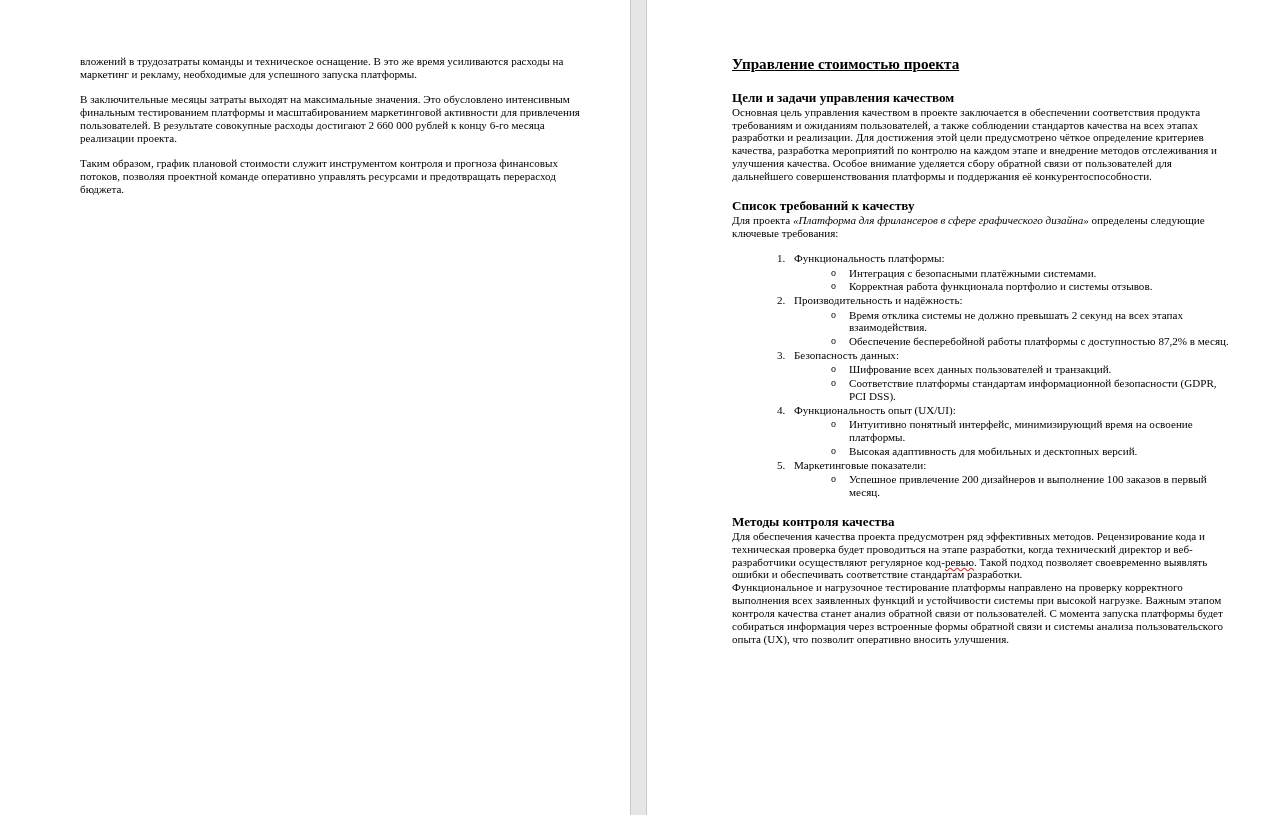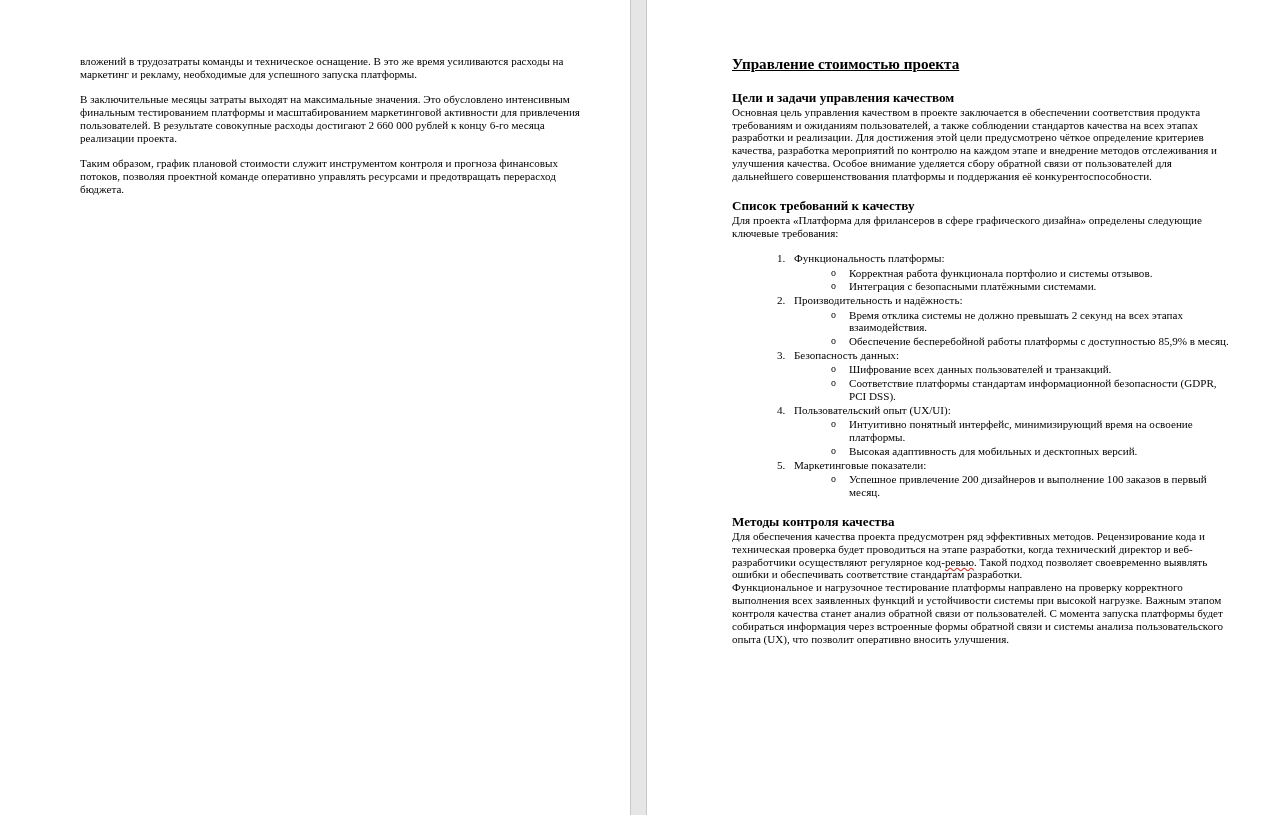--- a/index.html
+++ b/index.html
@@ -74,21 +74,21 @@
     text-decoration: underline;
   }
   h2.doc-h2 {
     margin: 0;
     font-size: 13.1px;
     line-height: 14.8px;
     font-weight: bold;
   }
   h2.spaced { margin-top: 16px; }
 
-  .em { }
+  .em { font-style: italic; }
 
   
   ol.req-list {
     margin: 12px 0 0 0;
     padding: 0 0 0 56px;
     list-style: decimal;
     font-size: 11.1px;
     line-height: 14.2px;
   }
   ol.req-list > li {
@@ -142,32 +142,32 @@
       <h1 class="doc-h1">Управление стоимостью проекта</h1>
 
       <h2 class="doc-h2">Цели и задачи управления качеством</h2>
       <p>Основная цель управления качеством в проекте заключается в обеспечении соответствия продукта требованиям и ожиданиям пользователей, а также соблюдении стандартов качества на всех этапах разработки и реализации. Для достижения этой цели предусмотрено чёткое определение критериев качества, разработка мероприятий по контролю на каждом этапе и внедрение методов отслеживания и улучшения качества. Особое внимание уделяется сбору обратной связи от пользователей для дальнейшего совершенствования платформы и поддержания её конкурентоспособности.</p>
 
       <h2 class="doc-h2 spaced">Список требований к качеству</h2>
       <p><span>Для проекта </span><span class="em">«Платформа для фрилансеров в сфере графического дизайна»</span><span> определены следующие ключевые требования:</span></p>
 
       <ol class="req-list" id="requirements-list">
           <li><span>Функциональность платформы:</span><ul class="sub-list">
+              <li>Интеграция с безопасными платёжными системами.</li>
               <li>Корректная работа функционала портфолио и системы отзывов.</li>
-              <li>Интеграция с безопасными платёжными системами.</li>
             </ul></li>
           <li><span>Производительность и надёжность:</span><ul class="sub-list">
               <li>Время отклика системы не должно превышать 2 секунд на всех этапах взаимодействия.</li>
-              <li>Обеспечение бесперебойной работы платформы с доступностью 85,9% в месяц.</li>
+              <li>Обеспечение бесперебойной работы платформы с доступностью 87,2% в месяц.</li>
             </ul></li>
           <li><span>Безопасность данных:</span><ul class="sub-list">
               <li>Шифрование всех данных пользователей и транзакций.</li>
               <li>Соответствие платформы стандартам информационной безопасности (GDPR, PCI DSS).</li>
             </ul></li>
-          <li><span>Пользовательский опыт (UX/UI):</span><ul class="sub-list">
+          <li><span>Функциональность опыт (UX/UI):</span><ul class="sub-list">
               <li>Интуитивно понятный интерфейс, минимизирующий время на освоение платформы.</li>
               <li>Высокая адаптивность для мобильных и десктопных версий.</li>
             </ul></li>
           <li><span>Маркетинговые показатели:</span><ul class="sub-list">
               <li>Успешное привлечение 200 дизайнеров и выполнение 100 заказов в первый месяц.</li>
             </ul></li>
         </ol>
 
       <h2 class="doc-h2 spaced">Методы контроля качества</h2>
       <p><span>Для обеспечения качества проекта предусмотрен ряд эффективных методов. Рецензирование кода и техническая проверка будет проводиться на этапе разработки, когда технический директор и веб-разработчики осуществляют регулярное код-</span><span class="misspell">ревью</span><span>. Такой подход позволяет своевременно выявлять ошибки и обеспечивать соответствие стандартам разработки.</span></p>

